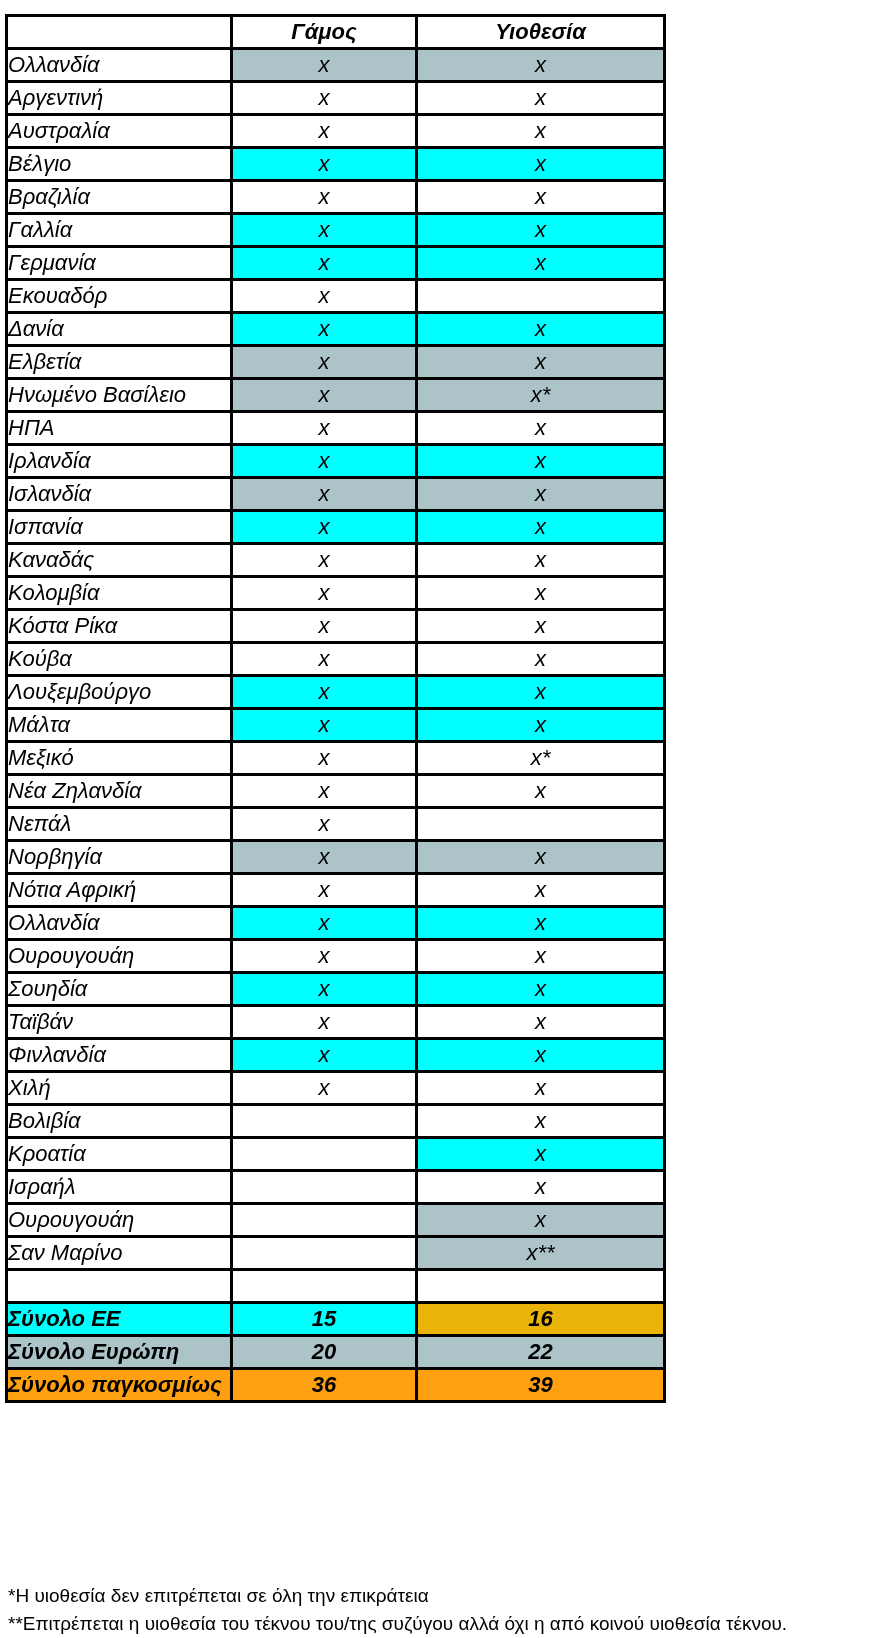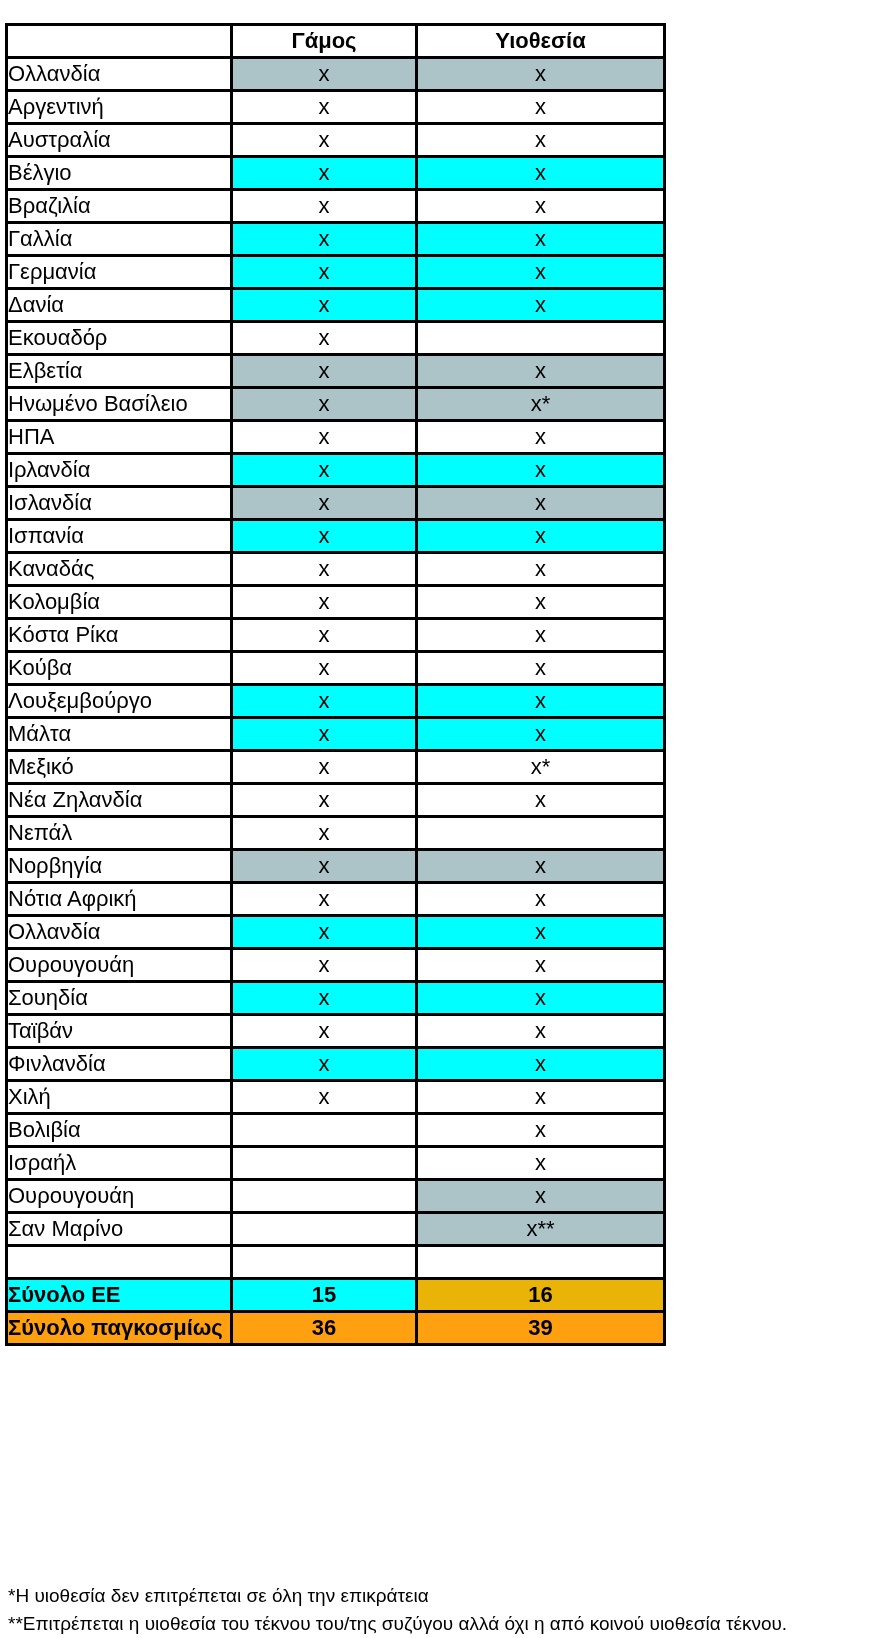--- a/index.html
+++ b/index.html
@@ -12,23 +12,24 @@
   .page {
     position: relative;
     width: 880px;
     height: 1638px;
     background: #ffffff;
     overflow: hidden;
   }
   table.grid {
     position: absolute;
     left: 5px;
-    top: 23px;
+    top: 14px;
     border-collapse: collapse;
     table-layout: fixed;
+    font-style: italic;
   }
   table.grid th,
   table.grid td {
     border: 3px solid #000000;
     height: 30px;
     font-size: 22px;
     line-height: 30px;
     padding: 0;
     overflow: hidden;
     white-space: nowrap;
@@ -106,30 +107,30 @@
     <td class="country">Γαλλία</td>
     <td class="mark" style="background: rgb(0, 255, 255);">x</td>
     <td class="mark" style="background: rgb(0, 255, 255);">x</td>
   </tr>
         <tr>
     <td class="country">Γερμανία</td>
     <td class="mark" style="background: rgb(0, 255, 255);">x</td>
     <td class="mark" style="background: rgb(0, 255, 255);">x</td>
   </tr>
         <tr>
+    <td class="country">Εκουαδόρ</td>
+    <td class="mark" style="background: rgb(255, 255, 255);">x</td>
+    <td class="mark" style="background: rgb(255, 255, 255);"></td>
+  </tr>
+        <tr>
     <td class="country">Δανία</td>
     <td class="mark" style="background: rgb(0, 255, 255);">x</td>
     <td class="mark" style="background: rgb(0, 255, 255);">x</td>
   </tr>
         <tr>
-    <td class="country">Εκουαδόρ</td>
-    <td class="mark" style="background: rgb(255, 255, 255);">x</td>
-    <td class="mark" style="background: rgb(255, 255, 255);"></td>
-  </tr>
-        <tr>
     <td class="country">Ελβετία</td>
     <td class="mark" style="background: rgb(172, 196, 200);">x</td>
     <td class="mark" style="background: rgb(172, 196, 200);">x</td>
   </tr>
         <tr>
     <td class="country">Ηνωμένο Βασίλειο</td>
     <td class="mark" style="background: rgb(172, 196, 200);">x</td>
     <td class="mark" style="background: rgb(172, 196, 200);">x*</td>
   </tr>
         <tr>
@@ -234,20 +235,25 @@
   </tr>
         <tr>
     <td class="country">Χιλή</td>
     <td class="mark" style="background: rgb(255, 255, 255);">x</td>
     <td class="mark" style="background: rgb(255, 255, 255);">x</td>
   </tr>
         <tr>
     <td class="country">Βολιβία</td>
     <td class="mark" style="background: rgb(255, 255, 255);"></td>
     <td class="mark" style="background: rgb(255, 255, 255);">x</td>
+  </tr>
+        <tr>
+    <td class="country">Κροατία</td>
+    <td class="mark" style="background: rgb(255, 255, 255);"></td>
+    <td class="mark" style="background: rgb(0, 255, 255);">x</td>
   </tr>
         <tr>
     <td class="country">Ισραήλ</td>
     <td class="mark" style="background: rgb(255, 255, 255);"></td>
     <td class="mark" style="background: rgb(255, 255, 255);">x</td>
   </tr>
         <tr>
     <td class="country">Ουρουγουάη</td>
     <td class="mark" style="background: rgb(255, 255, 255);"></td>
     <td class="mark" style="background: rgb(172, 196, 200);">x</td>
@@ -261,20 +267,25 @@
     <td class="country"></td>
     <td class="mark" style="background: rgb(255, 255, 255);"></td>
     <td class="mark" style="background: rgb(255, 255, 255);"></td>
   </tr>
         <tr class="summary">
     <td class="country" style="background: rgb(0, 255, 255);">Σύνολο ΕΕ</td>
     <td class="mark" style="background: rgb(0, 255, 255);">15</td>
     <td class="mark" style="background: #eab308;">16</td>
   </tr>
         <tr class="summary">
+    <td class="country" style="background: rgb(172, 196, 200);">Σύνολο Ευρώπη</td>
+    <td class="mark" style="background: rgb(172, 196, 200);">20</td>
+    <td class="mark" style="background: rgb(172, 196, 200);">22</td>
+  </tr>
+        <tr class="summary">
     <td class="country" style="background: rgb(255, 160, 16);">Σύνολο παγκοσμίως</td>
     <td class="mark" style="background: rgb(255, 160, 16);">36</td>
     <td class="mark" style="background: rgb(255, 160, 16);">39</td>
   </tr>
       </tbody>
   </table>
 
   <div class="footnote footnote-1">*Η υιοθεσία δεν επιτρέπεται σε όλη την επικράτεια</div>
   <div class="footnote footnote-2">**Επιτρέπεται η υιοθεσία του τέκνου του/της συζύγου αλλά όχι η από κοινού υιοθεσία τέκνου.</div>
 

